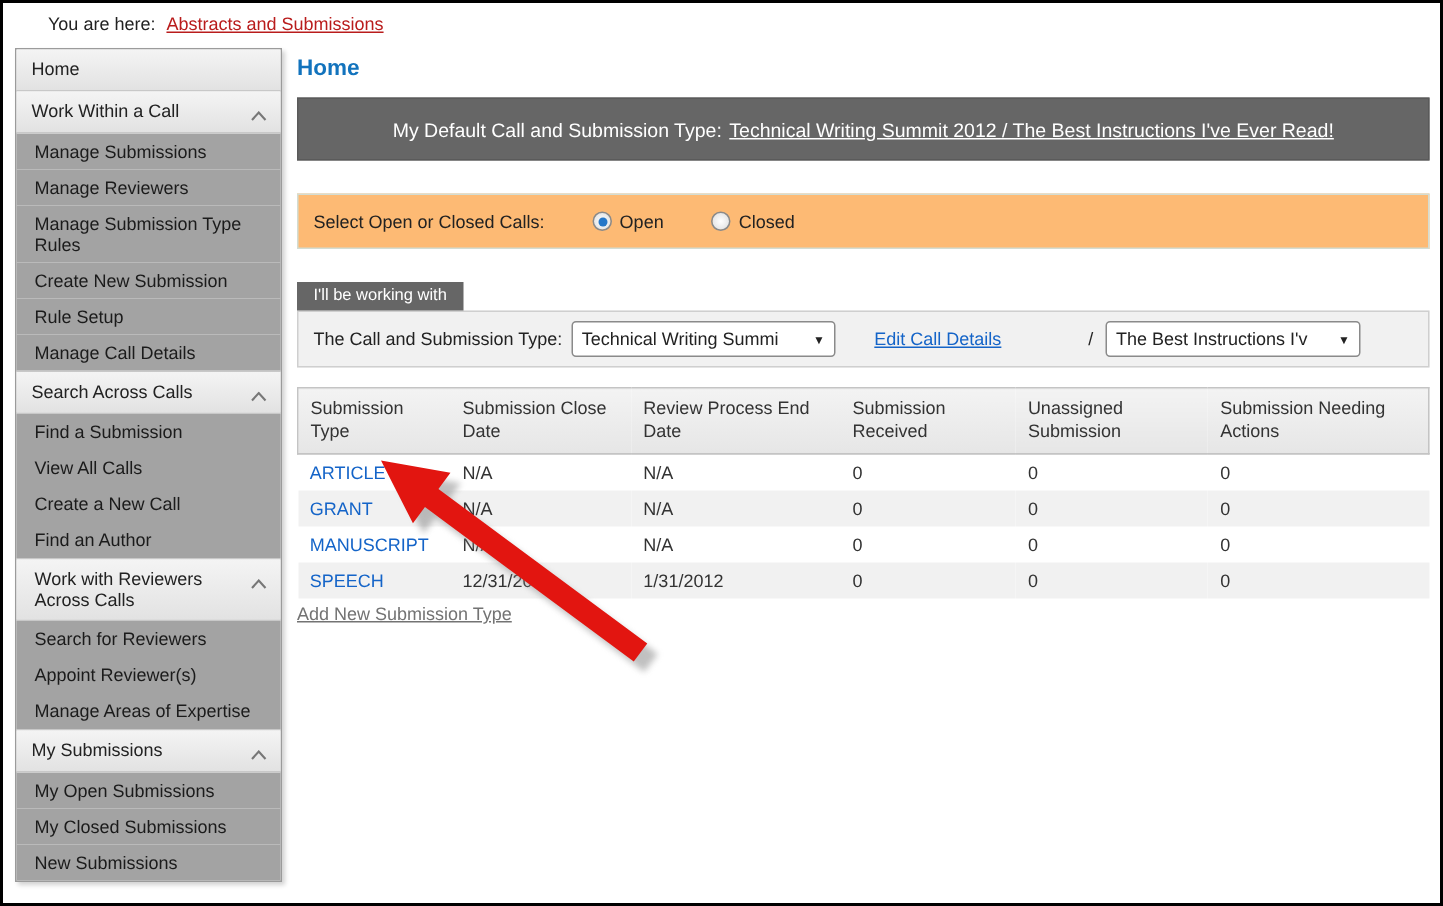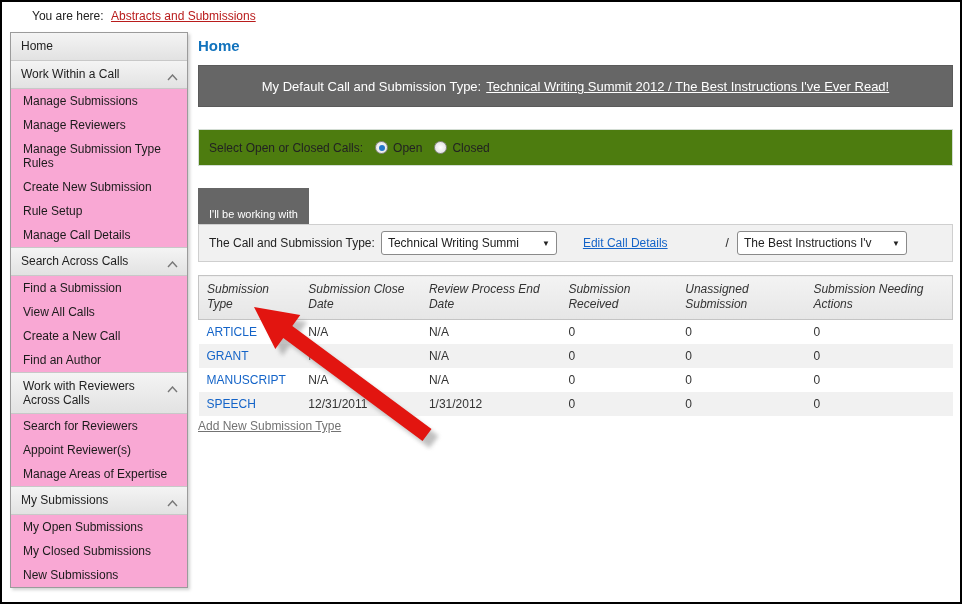--- a/index.html
+++ b/index.html
@@ -24,49 +24,49 @@
   }
   .side-header {
     position:relative; padding:6px 10px; min-height:28px;
     background:linear-gradient(#f4f4f4,#e2e2e2);
     border-bottom:1px solid #c8c8c8; color:#222; cursor:pointer;
   }
   .side-header + .side-header { border-top:0; }
   .side-header .chev { position:absolute; right:9px; top:9px; }
   .side-items { border-bottom:1px solid #c8c8c8; }
   .side-items:last-child { border-bottom:0; }
-  .side-item { padding:5px 10px 5px 12px; background:#f9a8d4; color:#1b1b1b; cursor:pointer; line-height:14px; }
+  .side-item { padding:5px 10px 5px 12px; background:#a3a3a3; color:#1b1b1b; cursor:pointer; line-height:14px; }
 
   
   .main { position:absolute; left:196px; top:35px; width:755px; }
   .page-title { color:#1273bd; font-size:15px; font-weight:bold; }
 
   .banner {
     margin-top:11px; height:42px; background:#666666; border:1px solid #5a5a5a;
     color:#fff; font-size:13px; display:flex; align-items:center; justify-content:center;
   }
   .banner a { color:#fff; text-decoration:underline; margin-left:5px; }
 
   .call-filter {
-    margin-top:22px; height:37px; background:#4d7c0f; border:1px solid #d3ddd3;
-    display:flex; align-items:center; padding:0 10px; gap:4px;
+    margin-top:22px; height:37px; background:#fdba74; border:1px solid #d3ddd3;
+    display:flex; align-items:center; padding:0 10px; gap:24px;
   }
   .radio { display:inline-flex; align-items:center; gap:5px; margin-left:8px; cursor:pointer; }
   .radio .circ {
     width:13px; height:13px; border-radius:50%;
     border:1px solid #8a8a8a; background:radial-gradient(#ffffff,#dcdcdc);
     display:inline-flex; align-items:center; justify-content:center;
   }
   .radio.selected .circ::after {
     content:""; width:6px; height:6px; border-radius:50%; background:#2577c8;
   }
 
   .work-tab {
     display:inline-block; margin-top:22px; background:#666666; color:#fff;
-    font-size:11px; padding:20px 11px 4px 11px;
+    font-size:11px; padding:3px 11px 4px 11px;
   }
   .work-box {
     background:#f1f1f1; border:1px solid #cfcfcf; height:38px;
     display:flex; align-items:center; padding:0 10px;
   }
   .select {
     display:inline-flex; align-items:center; justify-content:space-between;
     background:#fff; border:1px solid #8a8a8a; border-radius:3px;
     height:24px; padding:0 6px; margin-left:6px; cursor:pointer;
     white-space:nowrap; overflow:hidden;
@@ -75,21 +75,21 @@
   .select.call-sel { width:176px; }
   .select.type-sel { width:170px; margin-left:8px; }
   .work-box a { color:#1464c8; text-decoration:underline; margin-left:26px; }
   .work-box .slash { margin-left:58px; color:#222; }
 
   
   table.sub-table { margin-top:13px; width:100%; border-collapse:collapse; }
   .sub-table thead th {
     background:linear-gradient(#f3f3f3,#e6e6e6); border:1px solid #c4c4c4;
     border-left:0; border-right:0; text-align:left; font-weight:normal; color:#333;
-    padding:6px 8px 7px 8px; vertical-align:top; line-height:15px;font-style:italic;
+    padding:6px 8px 7px 8px; vertical-align:top; line-height:15px;
   }
   .sub-table thead th:first-child { border-left:1px solid #c4c4c4; }
   .sub-table thead th:last-child { border-right:1px solid #c4c4c4; }
   .sub-table td { padding:5px 8px; color:#333; }
   .sub-table tbody tr:nth-child(even) { background:#f1f1f1; }
   .sub-table td a { color:#1464c8; }
   .c1{width:13.5%}.c2{width:16%}.c3{width:18.5%}.c4{width:15.5%}.c5{width:17%}.c6{width:19.5%}
 
   .add-link { display:inline-block; margin-top:3px; color:#737373; text-decoration:underline; }
 

